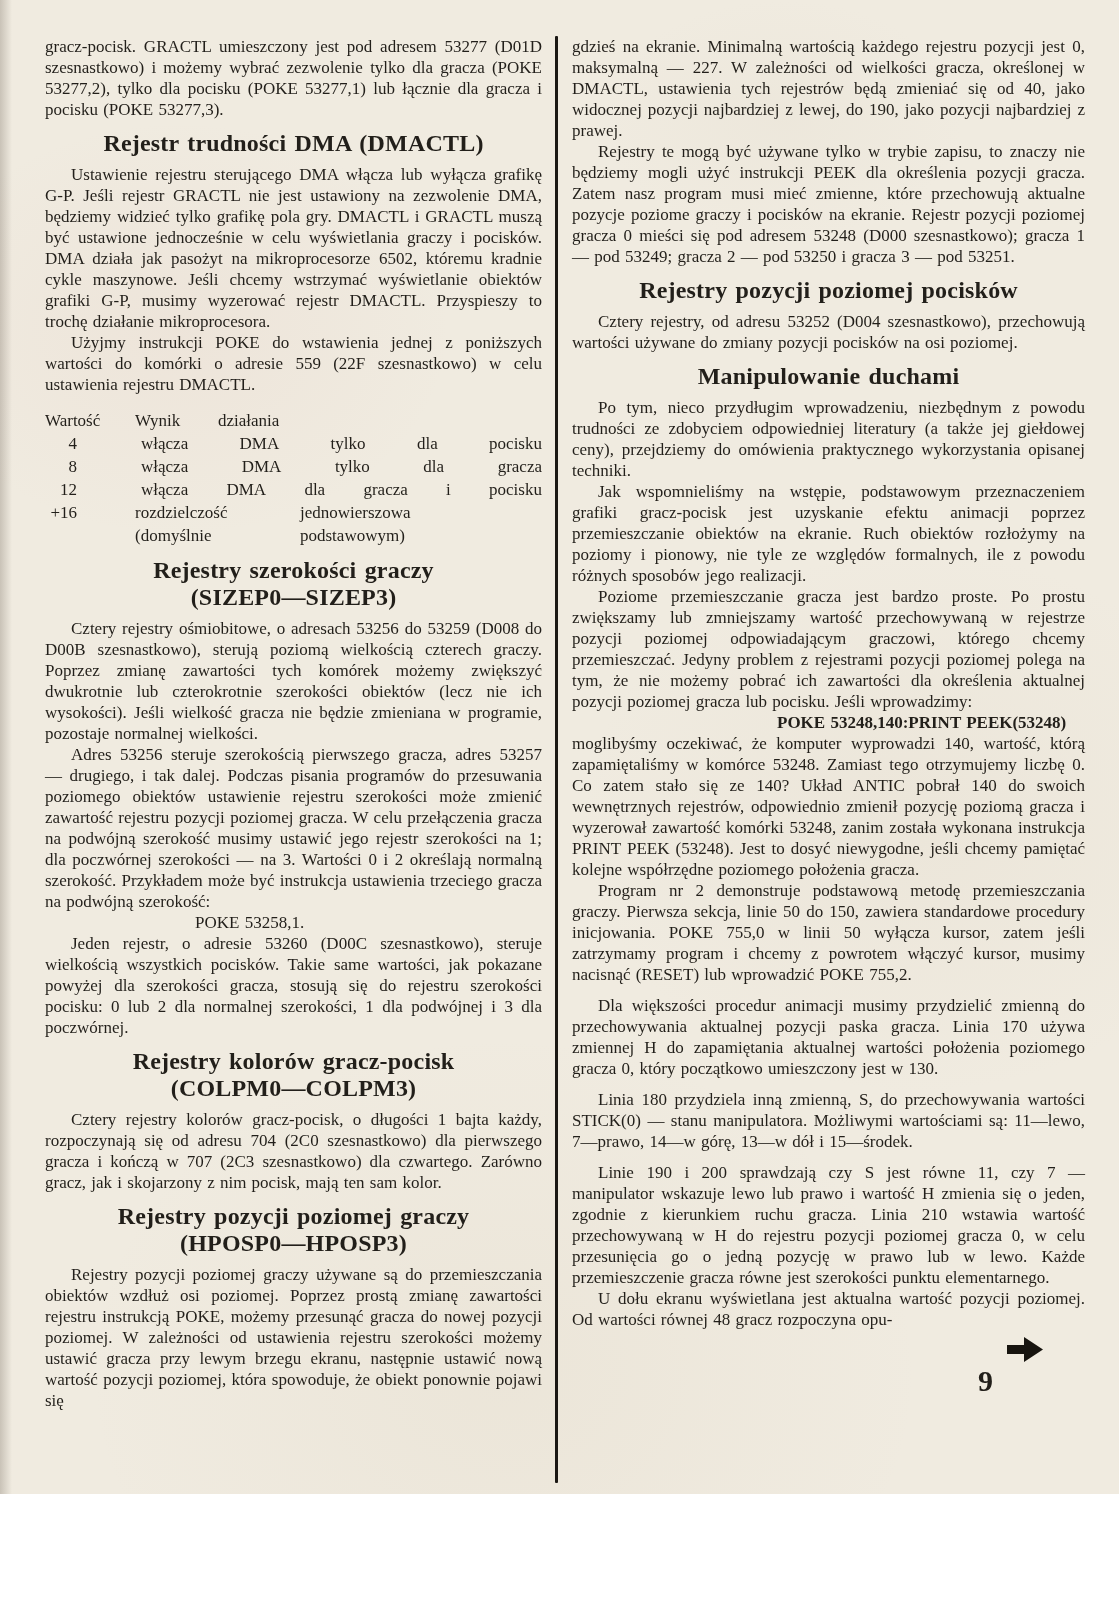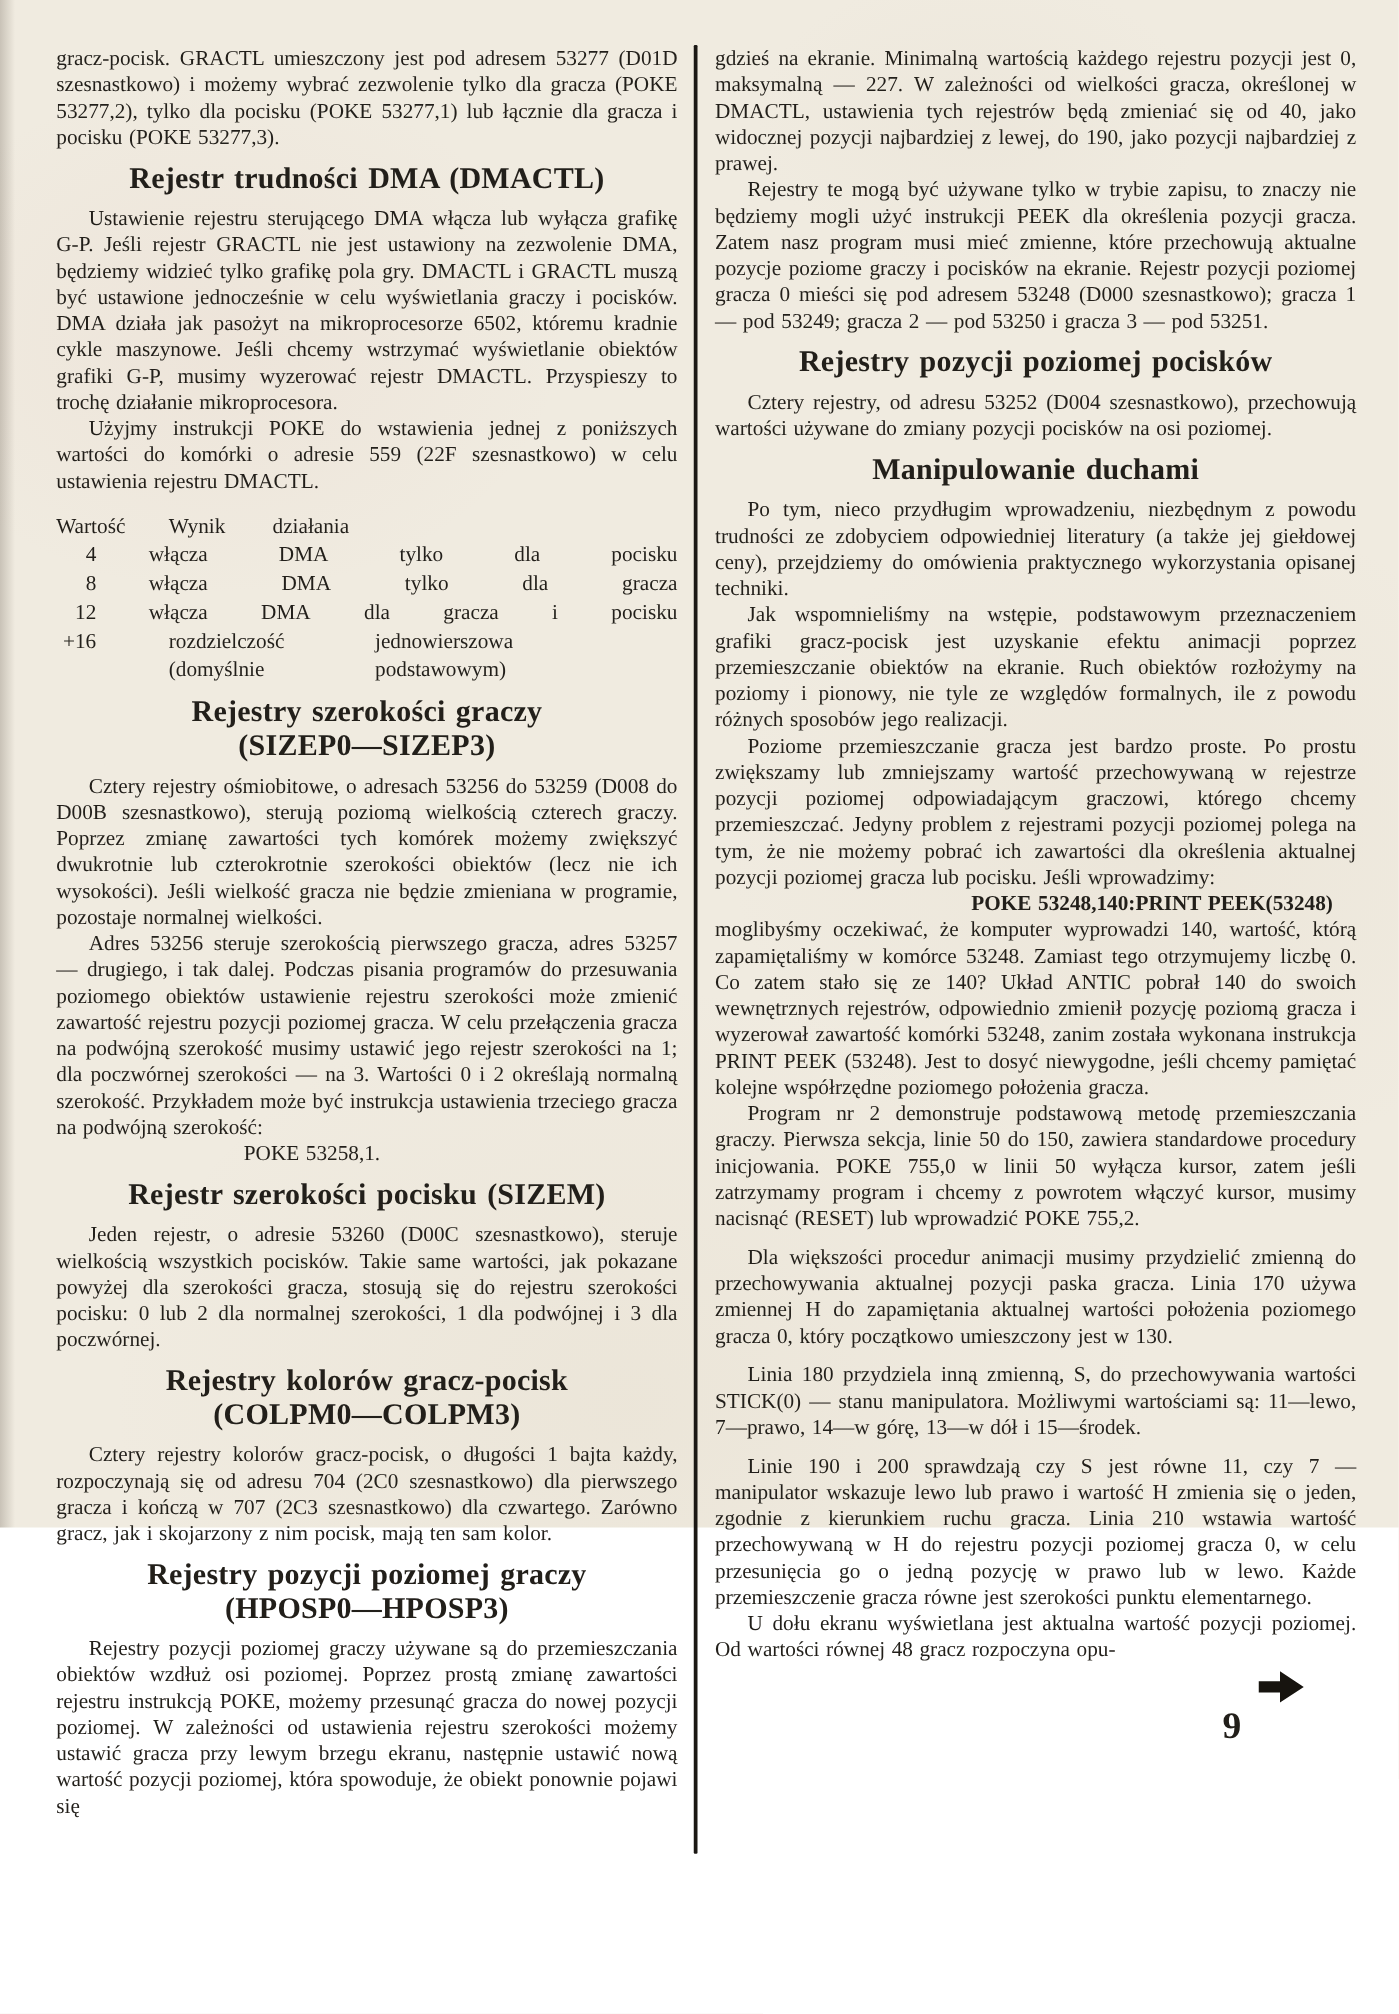--- a/index.html
+++ b/index.html
@@ -1,18 +1,18 @@
 <!DOCTYPE html>
 <html lang="pl"><head>
 <meta charset="utf-8">
 <style>
   html,body{margin:0;padding:0;}
   body{width:1119px;height:1611px;overflow:hidden;}
   .page{
-    position:relative;width:1119px;height:1222px;
+    position:relative;width:1119px;height:1494px;
     background:
       radial-gradient(ellipse 420px 320px at 16% 22%, rgba(214,170,162,0.10), transparent 65%),
       radial-gradient(ellipse 520px 420px at 82% 55%, rgba(205,192,170,0.12), transparent 65%),
       radial-gradient(ellipse 640px 520px at 45% 92%, rgba(196,180,152,0.10), transparent 65%),
       radial-gradient(ellipse 300px 200px at 70% 8%, rgba(222,214,198,0.18), transparent 60%),
       #f0ebe0;
     color:#221f1a;
     font-family:"Liberation Serif","DejaVu Serif",serif;
   }
   .page::before{
@@ -40,21 +40,21 @@
     font-weight:bold;font-size:24px;line-height:27px;text-align:center;
     margin:10px 0 7px;letter-spacing:0.2px;word-spacing:2px;
   }
   .hd .hline{display:block;}
   
   .vtable{margin:14px 0 10px;line-height:23px;}
   .trow{display:flex;}
   .tv{flex:none;width:32px;text-align:right;white-space:nowrap;}
   .thead .tv{width:90px;text-align:left;}
   .thead .tc2{flex:none;width:83px;}
-  .trest{flex:1;display:flex;justify-content:space-between;margin-left:42px;text-align:right;}
+  .trest{flex:1;display:flex;justify-content:space-between;margin-left:64px;text-align:right;}
   .tc2w{flex:none;width:165px;margin-left:58px;}
   
   .footmark{margin-top:6px;text-align:right;padding-right:40px;}
   .arrow-icon{display:inline-block;line-height:0;}
   .pageno{
     font-weight:bold;font-size:30px;line-height:30px;
     padding-right:52px;margin-top:-2px;text-align:right;
   }
 </style>
 </head>
@@ -122,23 +122,20 @@
       </div>
 
       <div class="hd">
         <span class="hline">Rejestry szerokości graczy</span>
         <span class="hline">(SIZEP0—SIZEP3)</span>
       </div>
       <p>Cztery rejestry ośmiobitowe, o adresach 53256 do 53259 (D008 do D00B szesnastkowo), sterują poziomą wielkością czterech graczy. Poprzez zmianę zawartości tych komórek możemy zwiększyć dwukrotnie lub czterokrotnie szerokości obiektów (lecz nie ich wysokości). Jeśli wielkość gracza nie będzie zmieniana w programie, pozostaje normalnej wielkości.</p>
       <p>Adres 53256 steruje szerokością pierwszego gracza, adres 53257 — drugiego, i tak dalej. Podczas pisania programów do przesuwania poziomego obiektów ustawienie rejestru szerokości może zmienić zawartość rejestru pozycji poziomej gracza. W celu przełączenia gracza na podwójną szerokość musimy ustawić jego rejestr szerokości na 1; dla poczwórnej szerokości — na 3. Wartości 0 i 2 określają normalną szerokość. Przykładem może być instrukcja ustawienia trzeciego gracza na podwójną szerokość:</p>
       <p class="codeline">POKE 53258,1.</p>
 
-      <div class="hd">
-        <span class="hline">Rejestr szerokości pocisku (SIZEM)</span>
-      </div>
       <p>Jeden rejestr, o adresie 53260 (D00C szesnastkowo), steruje wielkością wszystkich pocisków. Takie same wartości, jak pokazane powyżej dla szerokości gracza, stosują się do rejestru szerokości pocisku: 0 lub 2 dla normalnej szerokości, 1 dla podwójnej i 3 dla poczwórnej.</p>
 
       <div class="hd">
         <span class="hline">Rejestry kolorów gracz-pocisk</span>
         <span class="hline">(COLPM0—COLPM3)</span>
       </div>
       <p>Cztery rejestry kolorów gracz-pocisk, o długości 1 bajta każdy, rozpoczynają się od adresu 704 (2C0 szesnastkowo) dla pierwszego gracza i kończą w 707 (2C3 szesnastkowo) dla czwartego. Zarówno gracz, jak i skojarzony z nim pocisk, mają ten sam kolor.</p>
 
       <div class="hd">
         <span class="hline">Rejestry pozycji poziomej graczy</span>

